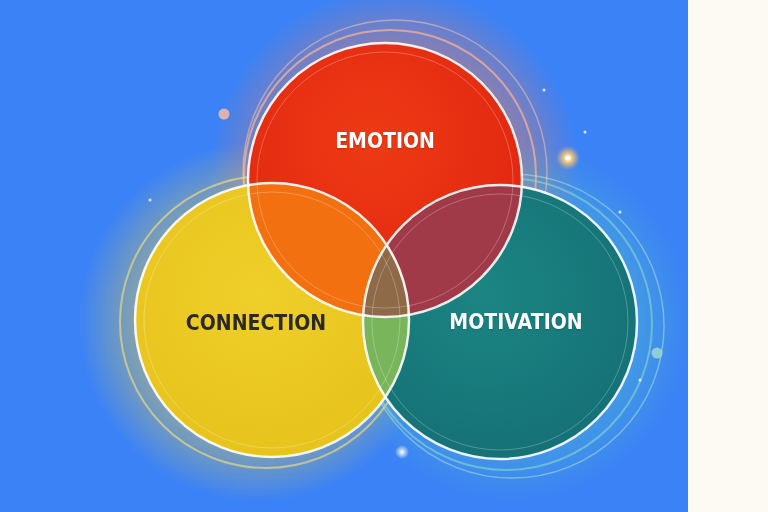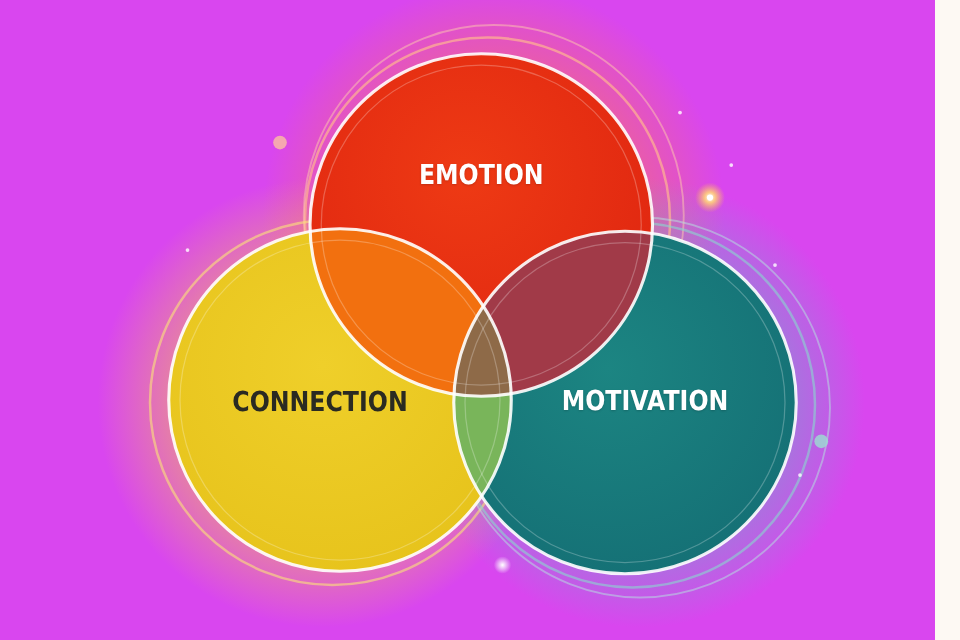--- a/index.html
+++ b/index.html
@@ -5,23 +5,23 @@
     html, body {
       margin: 0;
       padding: 0;
       width: 768px;
       height: 512px;
       overflow: hidden;
       background: #FDF9F3;
     }
     .stage {
       position: relative;
-      width: 748px;
+      width: 688px;
       height: 512px;
-      background: #d946ef;
+      background: #3b82f6;
     }
     svg.venn {
       position: absolute;
       left: 0;
       top: 0;
       width: 768px;
       height: 512px;
     }
     .label {
       position: absolute;

